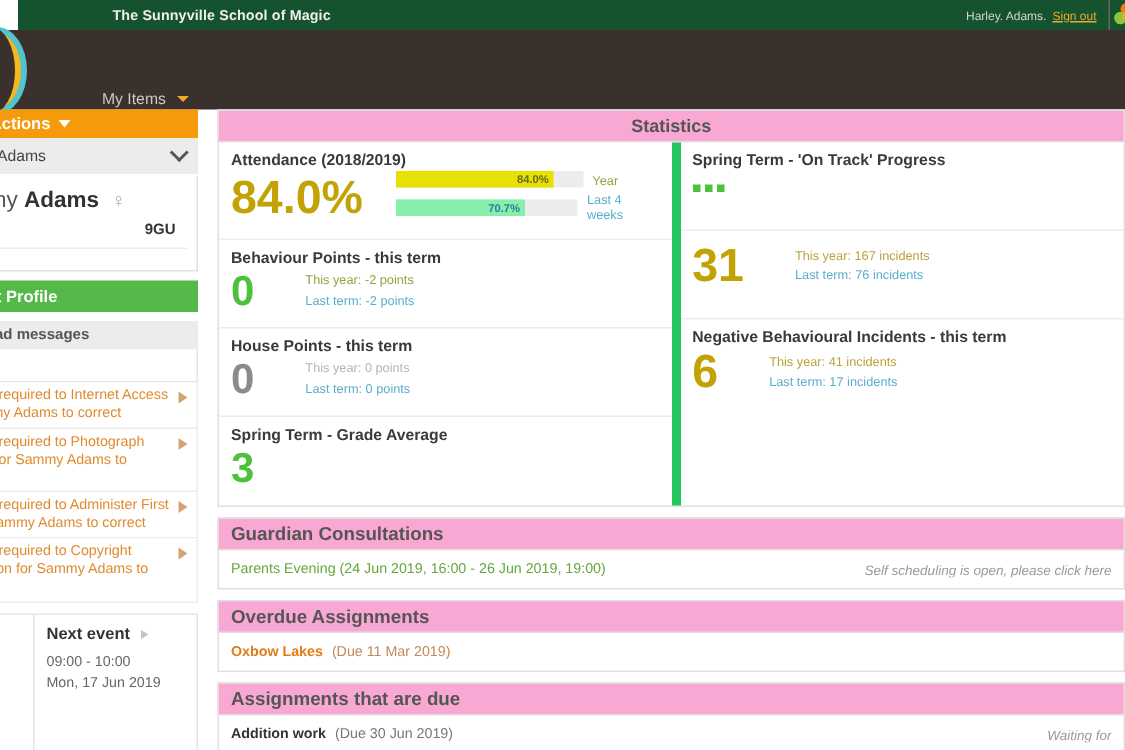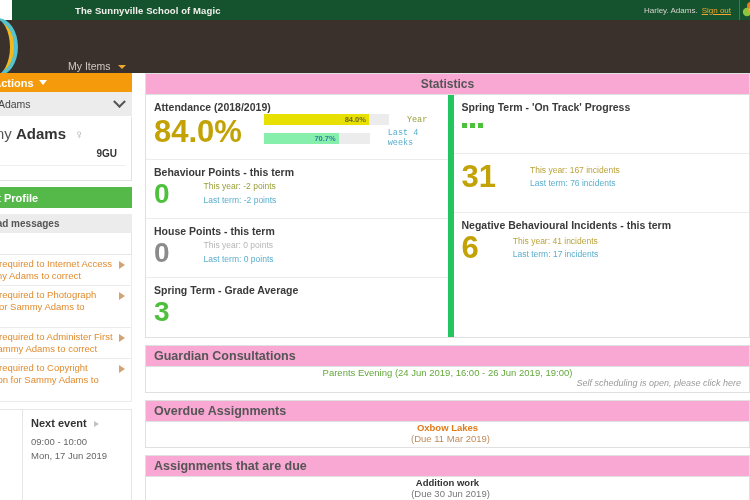--- a/index.html
+++ b/index.html
@@ -197,32 +197,32 @@
   }
   .bar-fill {
     height: 11px; position: absolute; left: 0; top: 0;
     display: flex; align-items: center; justify-content: flex-end;
     padding-right: 3px;
   }
   .bar-fill.yellow { background: #e8e000; }
   .bar-fill.cyan { background: #7fd6ee; }
   .bar-val { font-size: 7.5px; font-weight: bold; color: #6b6b20; }
   .bar-val.cyan-t { color: #2f7f99; }
-  .bar-label { font-size: 8.5px; margin-left: 18px; font-family: Liberation Mono, monospace; }
+  .bar-label { font-size: 8.5px; margin-left: 6px; }
   .bar-label.olive { color: #9aa03c; }
   .bar-label.blue { color: #5aaecd; }
 
   .dots { display: flex; gap: 3px; margin-top: 10px; }
   .dot { width: 5px; height: 5px; background: #4ec13c; }
 
   .list-panel { margin-top: 7px; }
   .list-row {
     border: 1px solid #e0e0e0; border-top: none; background: #fff;
     height: 26px; display: flex; align-items: center;
-    padding: 0 8px; font-size: 9.5px; flex-direction: column;
+    padding: 0 8px; font-size: 9.5px;
   }
   .link-green { color: #64a83c; cursor: pointer; }
   .link-orange { color: #e07b18; font-weight: bold; cursor: pointer; }
   .due-txt { color: #c08a5a; margin-left: 6px; }
   .due-txt.dark { color: #777; }
   .bold-dark { color: #333; font-weight: bold; }
   .row-note {
     margin-left: auto; font-style: italic; font-size: 9px; color: #9a9a9a;
     white-space: nowrap; overflow: hidden;
   }

